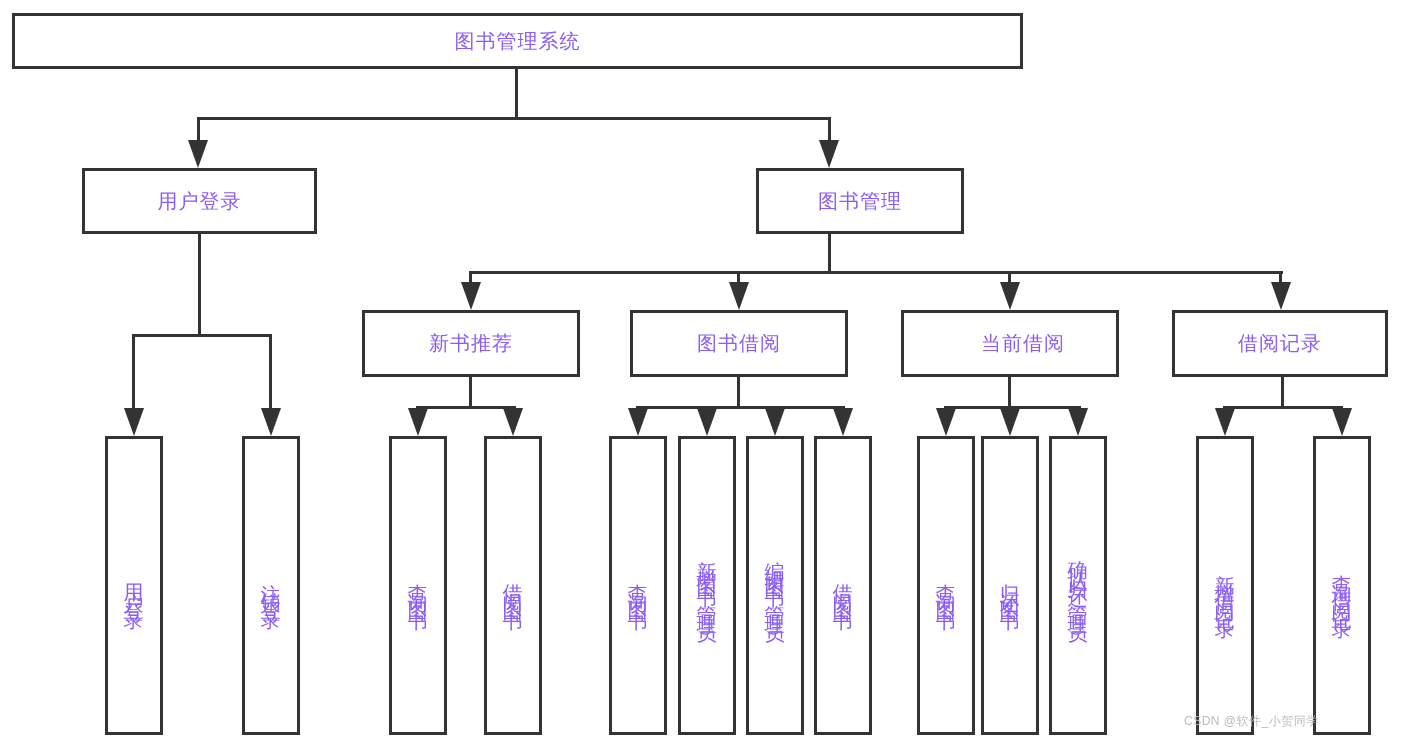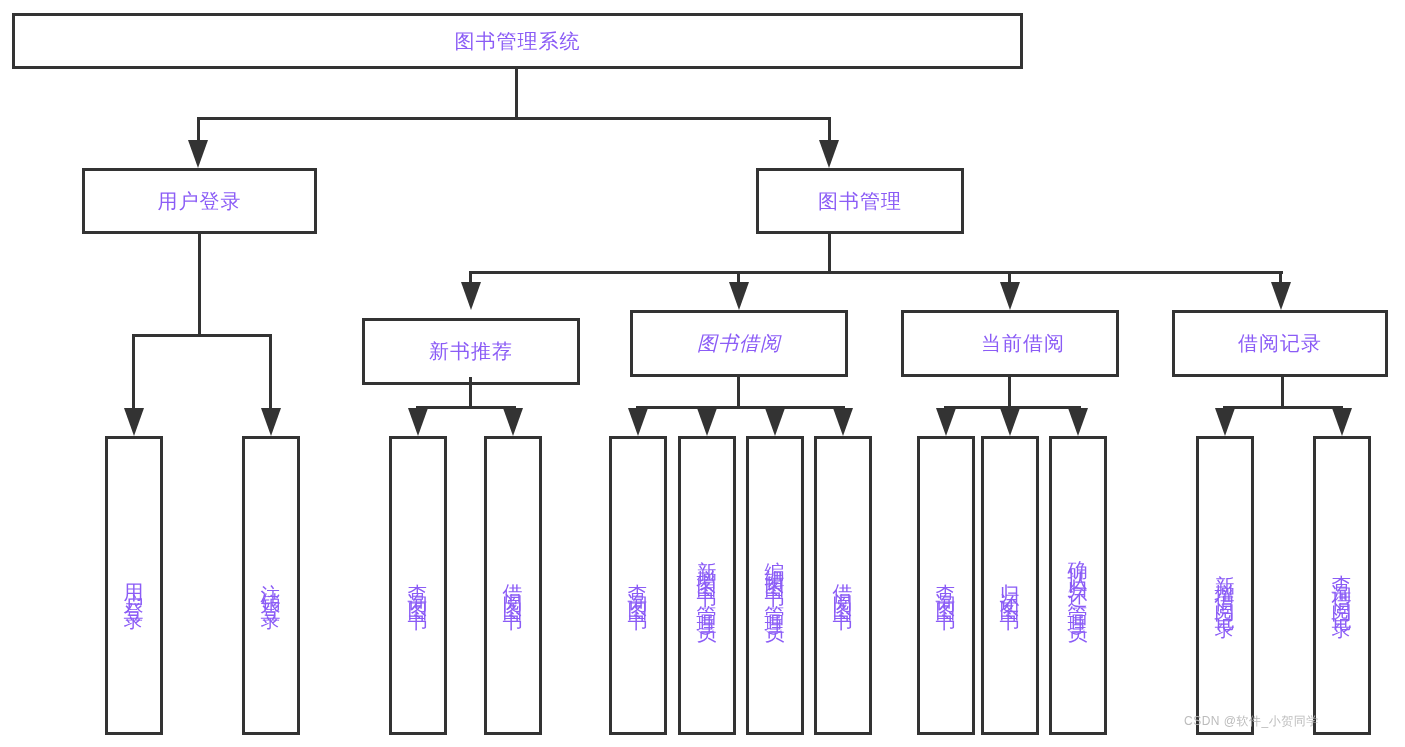--- a/index.html
+++ b/index.html
@@ -82,22 +82,22 @@
   <div class="line" style="left:469px; top:271px; width:814px; height:3px;"></div>
   <div class="line" style="left:469px; top:273px; width:3px; height:10px;"></div>
   <div class="line" style="left:737px; top:273px; width:3px; height:10px;"></div>
   <div class="line" style="left:1008px; top:273px; width:3px; height:10px;"></div>
   <div class="line" style="left:1279px; top:273px; width:3px; height:10px;"></div>
   <div class="arrow" style="left:461px; top:282px;"></div>
   <div class="arrow" style="left:729px; top:282px;"></div>
   <div class="arrow" style="left:1000px; top:282px;"></div>
   <div class="arrow" style="left:1271px; top:282px;"></div>
 
-  <div class="box" style="left:362px; top:318px; width:218px; height:67px;">新书推荐</div>
-  <div class="box" style="left:630px; top:310px; width:218px; height:67px;font-style:italic;">图书借阅</div>
+  <div class="box" style="left:362px; top:310px; width:218px; height:67px;">新书推荐</div>
+  <div class="box" style="left:630px; top:310px; width:218px; height:67px;">图书借阅</div>
   <div class="box" style="left:901px; top:310px; width:218px; height:67px;padding-left:26px;">当前借阅</div>
   <div class="box" style="left:1172px; top:310px; width:216px; height:67px;">借阅记录</div>
 
   <div class="line" style="left:469px; top:377px; width:3px; height:31px;"></div>
   <div class="line" style="left:737px; top:377px; width:3px; height:31px;"></div>
   <div class="line" style="left:1008px; top:377px; width:3px; height:31px;"></div>
   <div class="line" style="left:1281px; top:377px; width:3px; height:31px;"></div>
 
   <div class="line" style="left:416px; top:406px; width:100px; height:3px;"></div>
   <div class="line" style="left:636px; top:406px; width:209px; height:3px;"></div>

